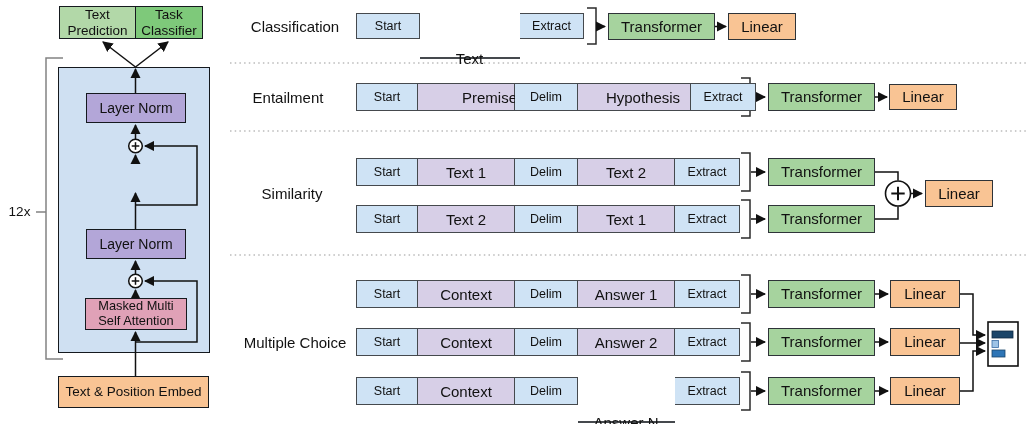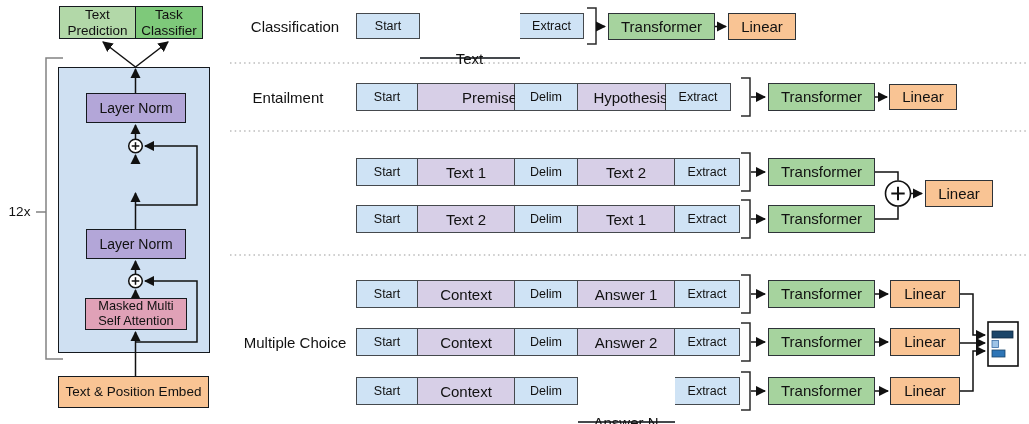--- a/index.html
+++ b/index.html
@@ -155,26 +155,27 @@
     <div class="cell blue sm" style="width:64px;">Extract</div>
   </div>
   <div class="block tbox" style="left:608px; top:13px; width:107px; height:27px;">Transformer</div>
   <div class="block lbox" style="left:728px; top:13px; width:68px; height:27px;">Linear</div>
 
   <div class="tasklabel" style="left:230px; top:89px;">Entailment</div>
   <div class="bar" style="left:356px; top:83px; height:28px;">
     <div class="cell blue sm" style="width:62px;">Start</div>
     <div class="cell lav lg" style="width:97px;padding-left:47px;">Premise</div>
     <div class="cell blue sm" style="width:63px;">Delim</div>
-    <div class="cell lav lg" style="width:88px;padding-left:18px;">Hypothesis</div>
+    <div class="cell lav lg" style="width:113px;padding-left:18px;">Hypothesis</div>
     <div class="cell blue sm" style="width:65px;">Extract</div>
   </div>
   <div class="block tbox" style="left:768px; top:83px; width:107px; height:28px;">Transformer</div>
   <div class="block lbox" style="left:889px; top:84px; width:68px; height:26px;">Linear</div>
 
+  <div class="tasklabel" style="left:234px; top:185px;">Similarity</div>
   <div class="bar" style="left:356px; top:158px; height:28px;">
     <div class="cell blue sm" style="width:62px;">Start</div>
     <div class="cell lav lg" style="width:97px;">Text 1</div>
     <div class="cell blue sm" style="width:63px;">Delim</div>
     <div class="cell lav lg" style="width:97px;">Text 2</div>
     <div class="cell blue sm" style="width:65px;">Extract</div>
   </div>
   <div class="bar" style="left:356px; top:205px; height:28px;">
     <div class="cell blue sm" style="width:62px;">Start</div>
     <div class="cell lav lg" style="width:97px;">Text 2</div>

